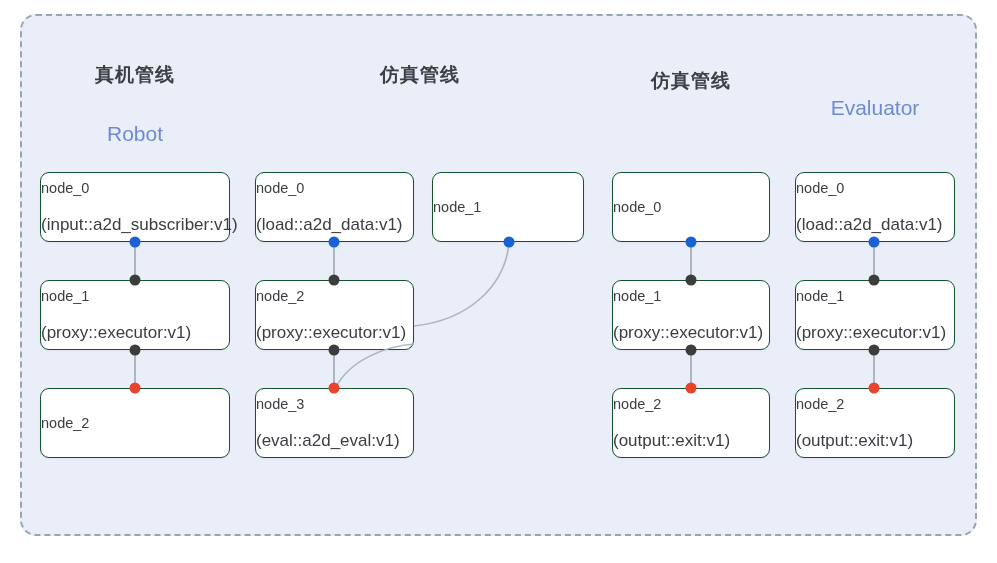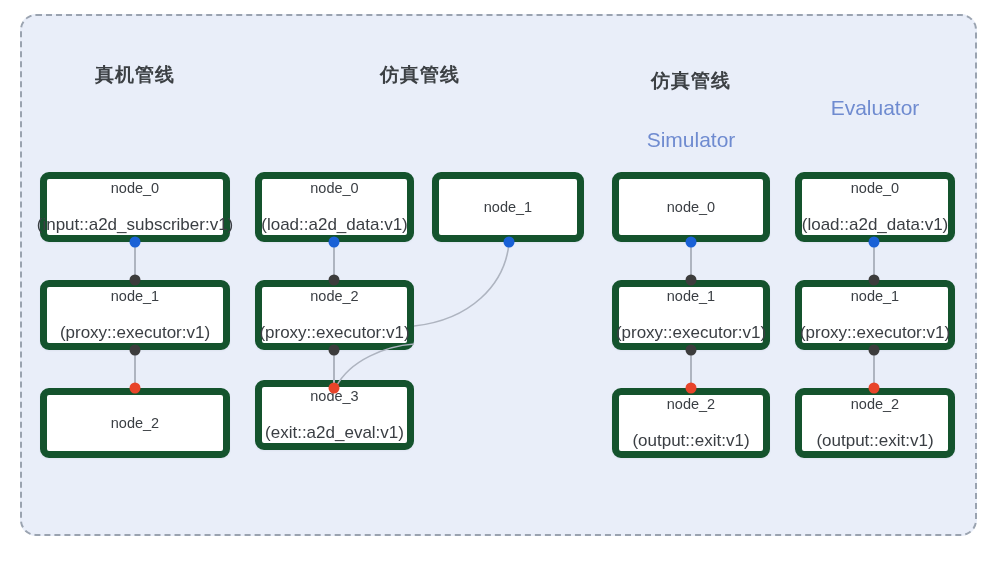--- a/index.html
+++ b/index.html
@@ -49,26 +49,26 @@
     margin-top: 34px;
     font-size: 21px;
     color: #6f8bd0;
     white-space: nowrap;
   }
   
   .node {
     position: absolute;
     box-sizing: border-box;
     background: #ffffff;
-    border: 7px solid #14532d;
+    border: 1px solid #14532d;
     border-radius: 9px;
     box-shadow: 0 1px 2px rgba(80,95,130,0.07);
     display: flex;
     flex-direction: column;
-    align-items: center;
+    align-items: flex-start;
     justify-content: center;
     text-align: center;
     gap: 16px;
   }
   .node-id {
     font-size: 14.5px;
     color: #3a3e43;
     line-height: 20px;
   }
   .node-type {
@@ -107,29 +107,29 @@
 </style>
 </head>
 <body>
 
 <div id="canvas">
 
   <div id="frame"></div>
 
   <div class="col-header" style="left:40px; top:62px; width:190px;">
     <div class="col-title">真机管线</div>
+    <div class="col-sub">Robot</div>
   </div>
 
   <div class="col-header" style="left:255px; top:62px; width:330px;">
     <div class="col-title">仿真管线</div>
   </div>
 
   <div class="col-header" style="left:612px; top:68px; width:158px;">
     <div class="col-title">仿真管线</div>
-    <div class="col-sub">Simulator</div>
   </div>
 
   <div class="col-header" style="left:795px; top:62px; width:160px;">
     <div class="col-sub">Evaluator</div>
   </div>
 
   <svg id="curves" viewBox="0 0 997 563" xmlns="http://www.w3.org/2000/svg">
     <path d="M 509 243 C 505 285 470 320 414 326" fill="none" stroke="#aeb4c0" stroke-width="1.6"></path>
     <path d="M 414 344 C 386 346 350 360 336 387" fill="none" stroke="#aeb4c0" stroke-width="1.6"></path>
   </svg>
@@ -161,23 +161,23 @@
     <div class="node-id">node_0</div>
     <div class="node-type">(load::a2d_data:v1)</div>
   </div>
   <div class="node" style="left:432px; top:172px; width:152px; height:70px;">
     <div class="node-id">node_1</div>
   </div>
   <div class="node" style="left:255px; top:280px; width:159px; height:70px;">
     <div class="node-id">node_2</div>
     <div class="node-type">(proxy::executor:v1)</div>
   </div>
-  <div class="node" style="left:255px; top:380px; width:159px; height:70px;">
+  <div class="node" style="left:255px; top:388px; width:159px; height:70px;">
     <div class="node-id">node_3</div>
-    <div class="node-type">(exit::a2d_eval:v1)</div>
+    <div class="node-type">(eval::a2d_eval:v1)</div>
   </div>
 
   <div class="dot blue" style="left:334px; top:242px;"></div>
   <div class="dot blue" style="left:509px; top:242px;"></div>
   <div class="dot black" style="left:334px; top:280px;"></div>
   <div class="dot black" style="left:334px; top:350px;"></div>
   <div class="dot red" style="left:334px; top:388px;"></div>
 
   <div class="link-v" style="left:691px; top:242px; height:39px;"></div>
   <div class="link-v" style="left:691px; top:350px; height:39px;"></div>

